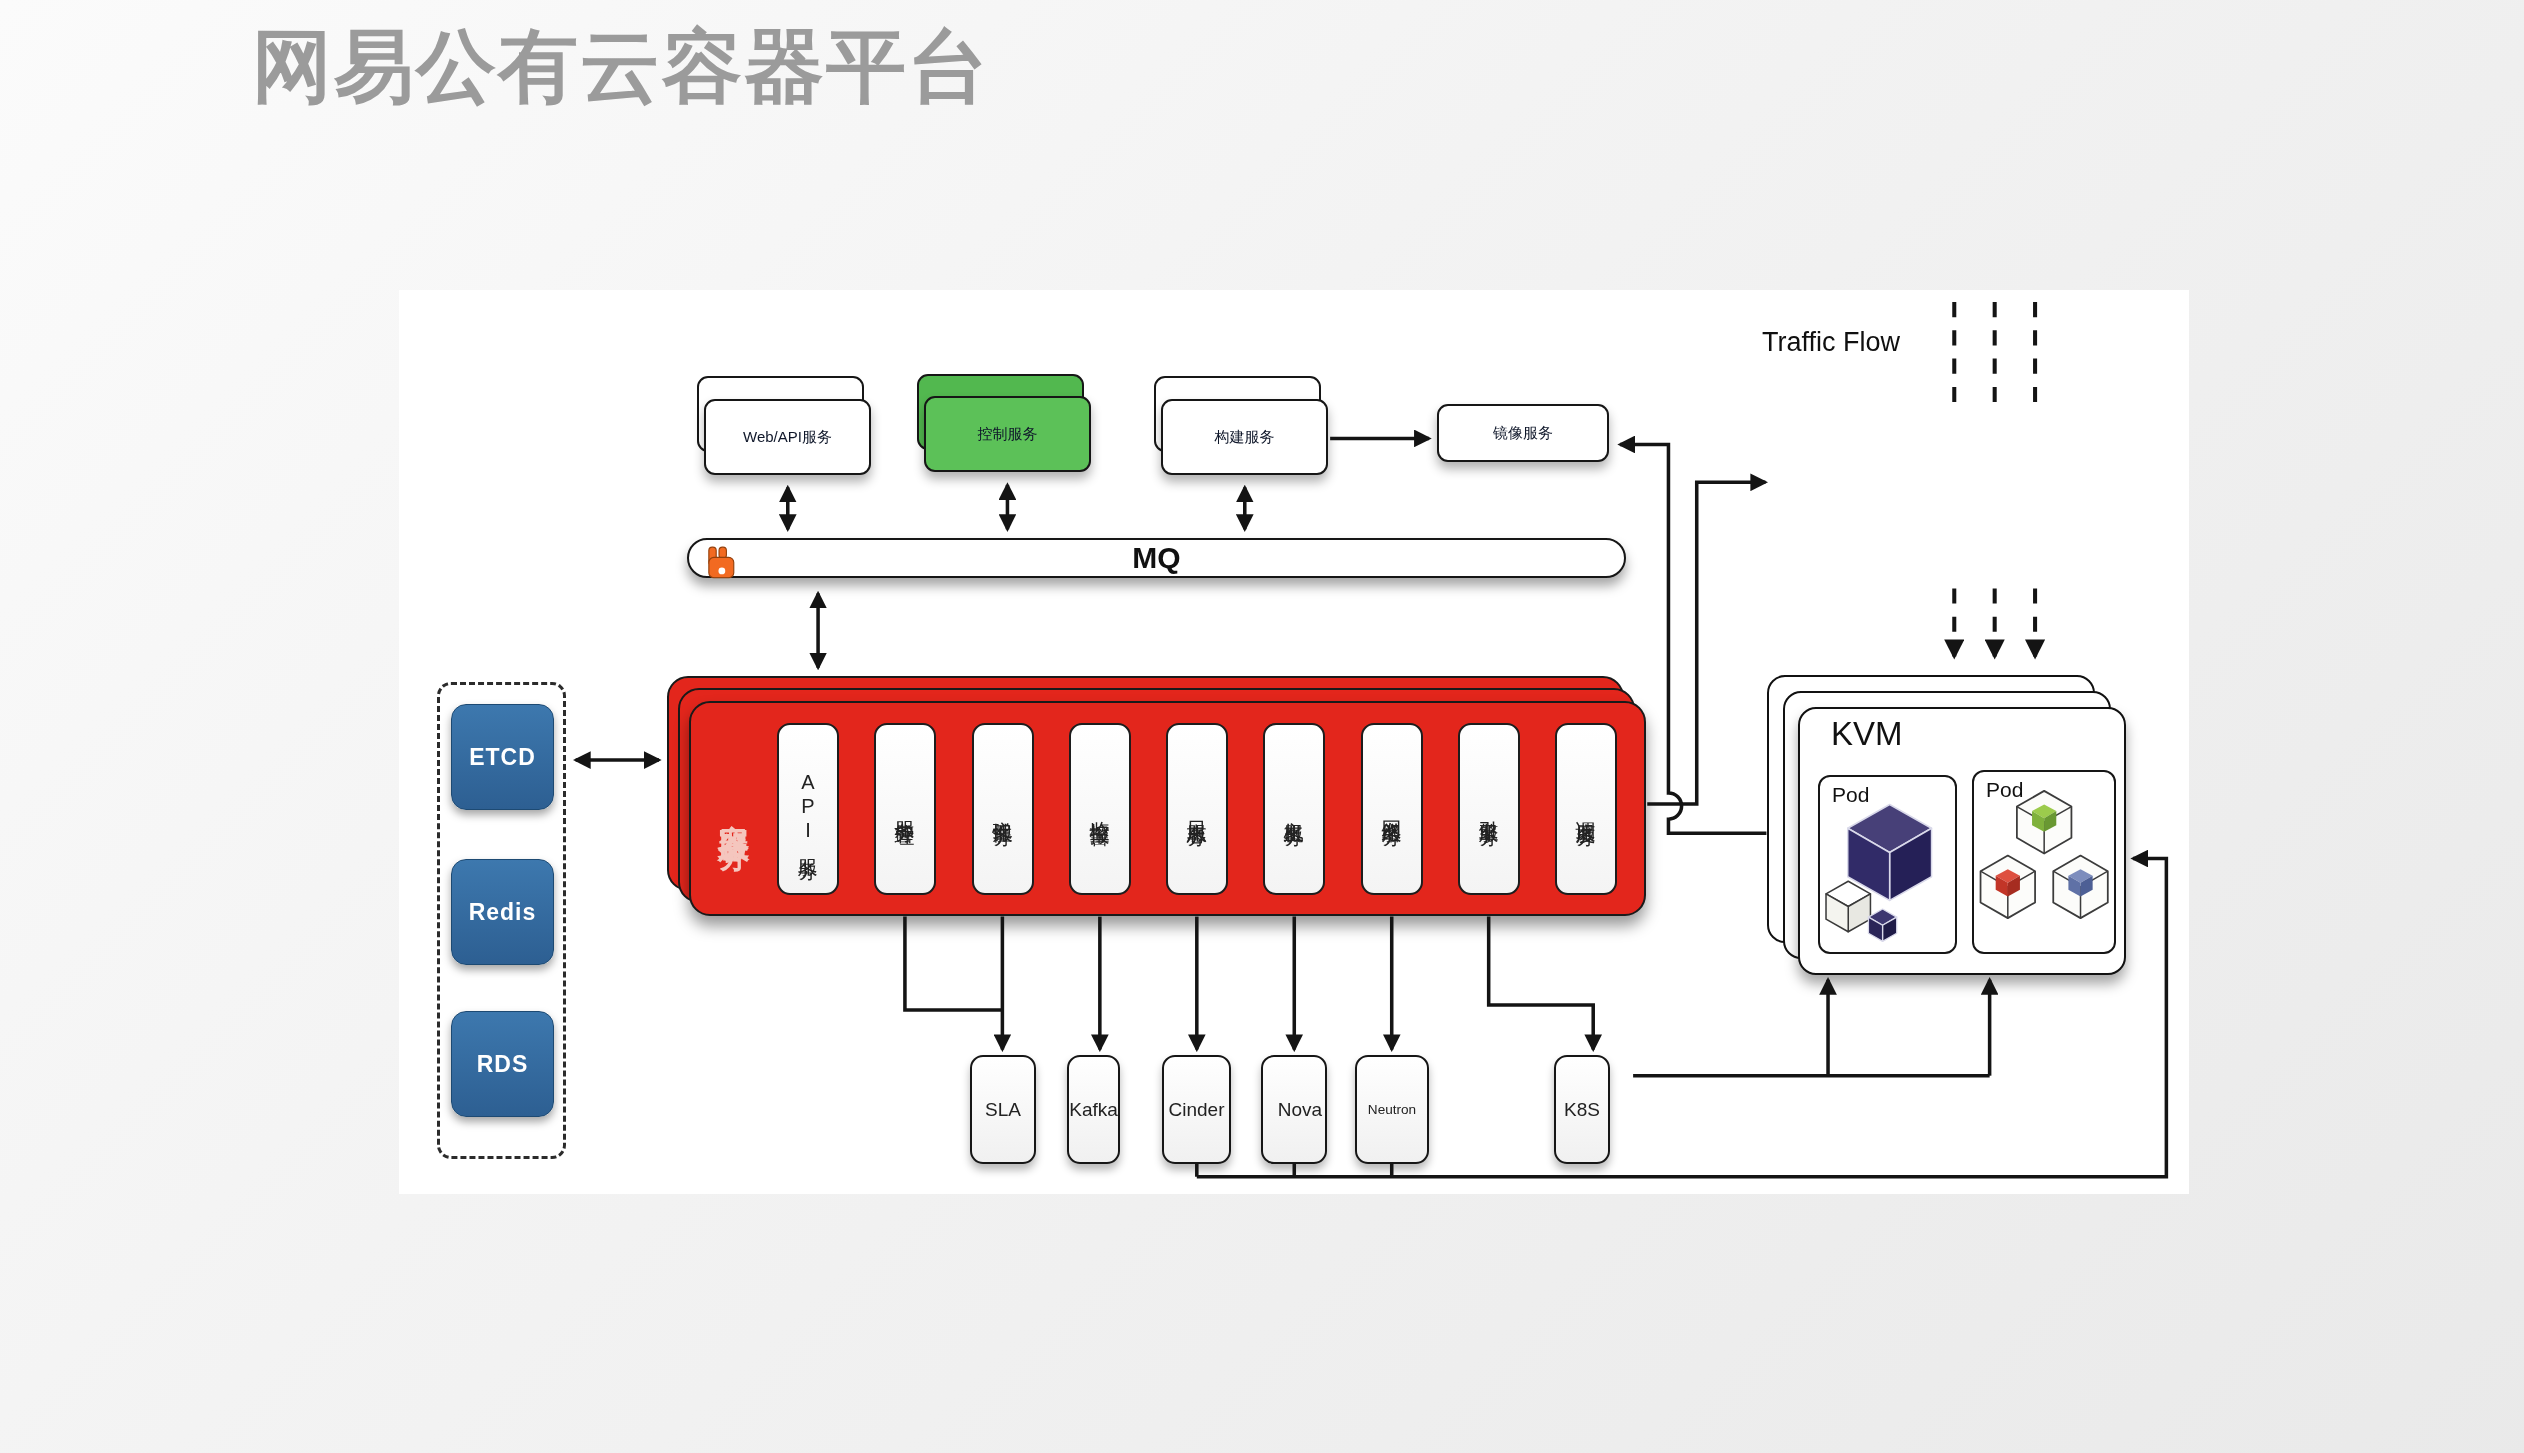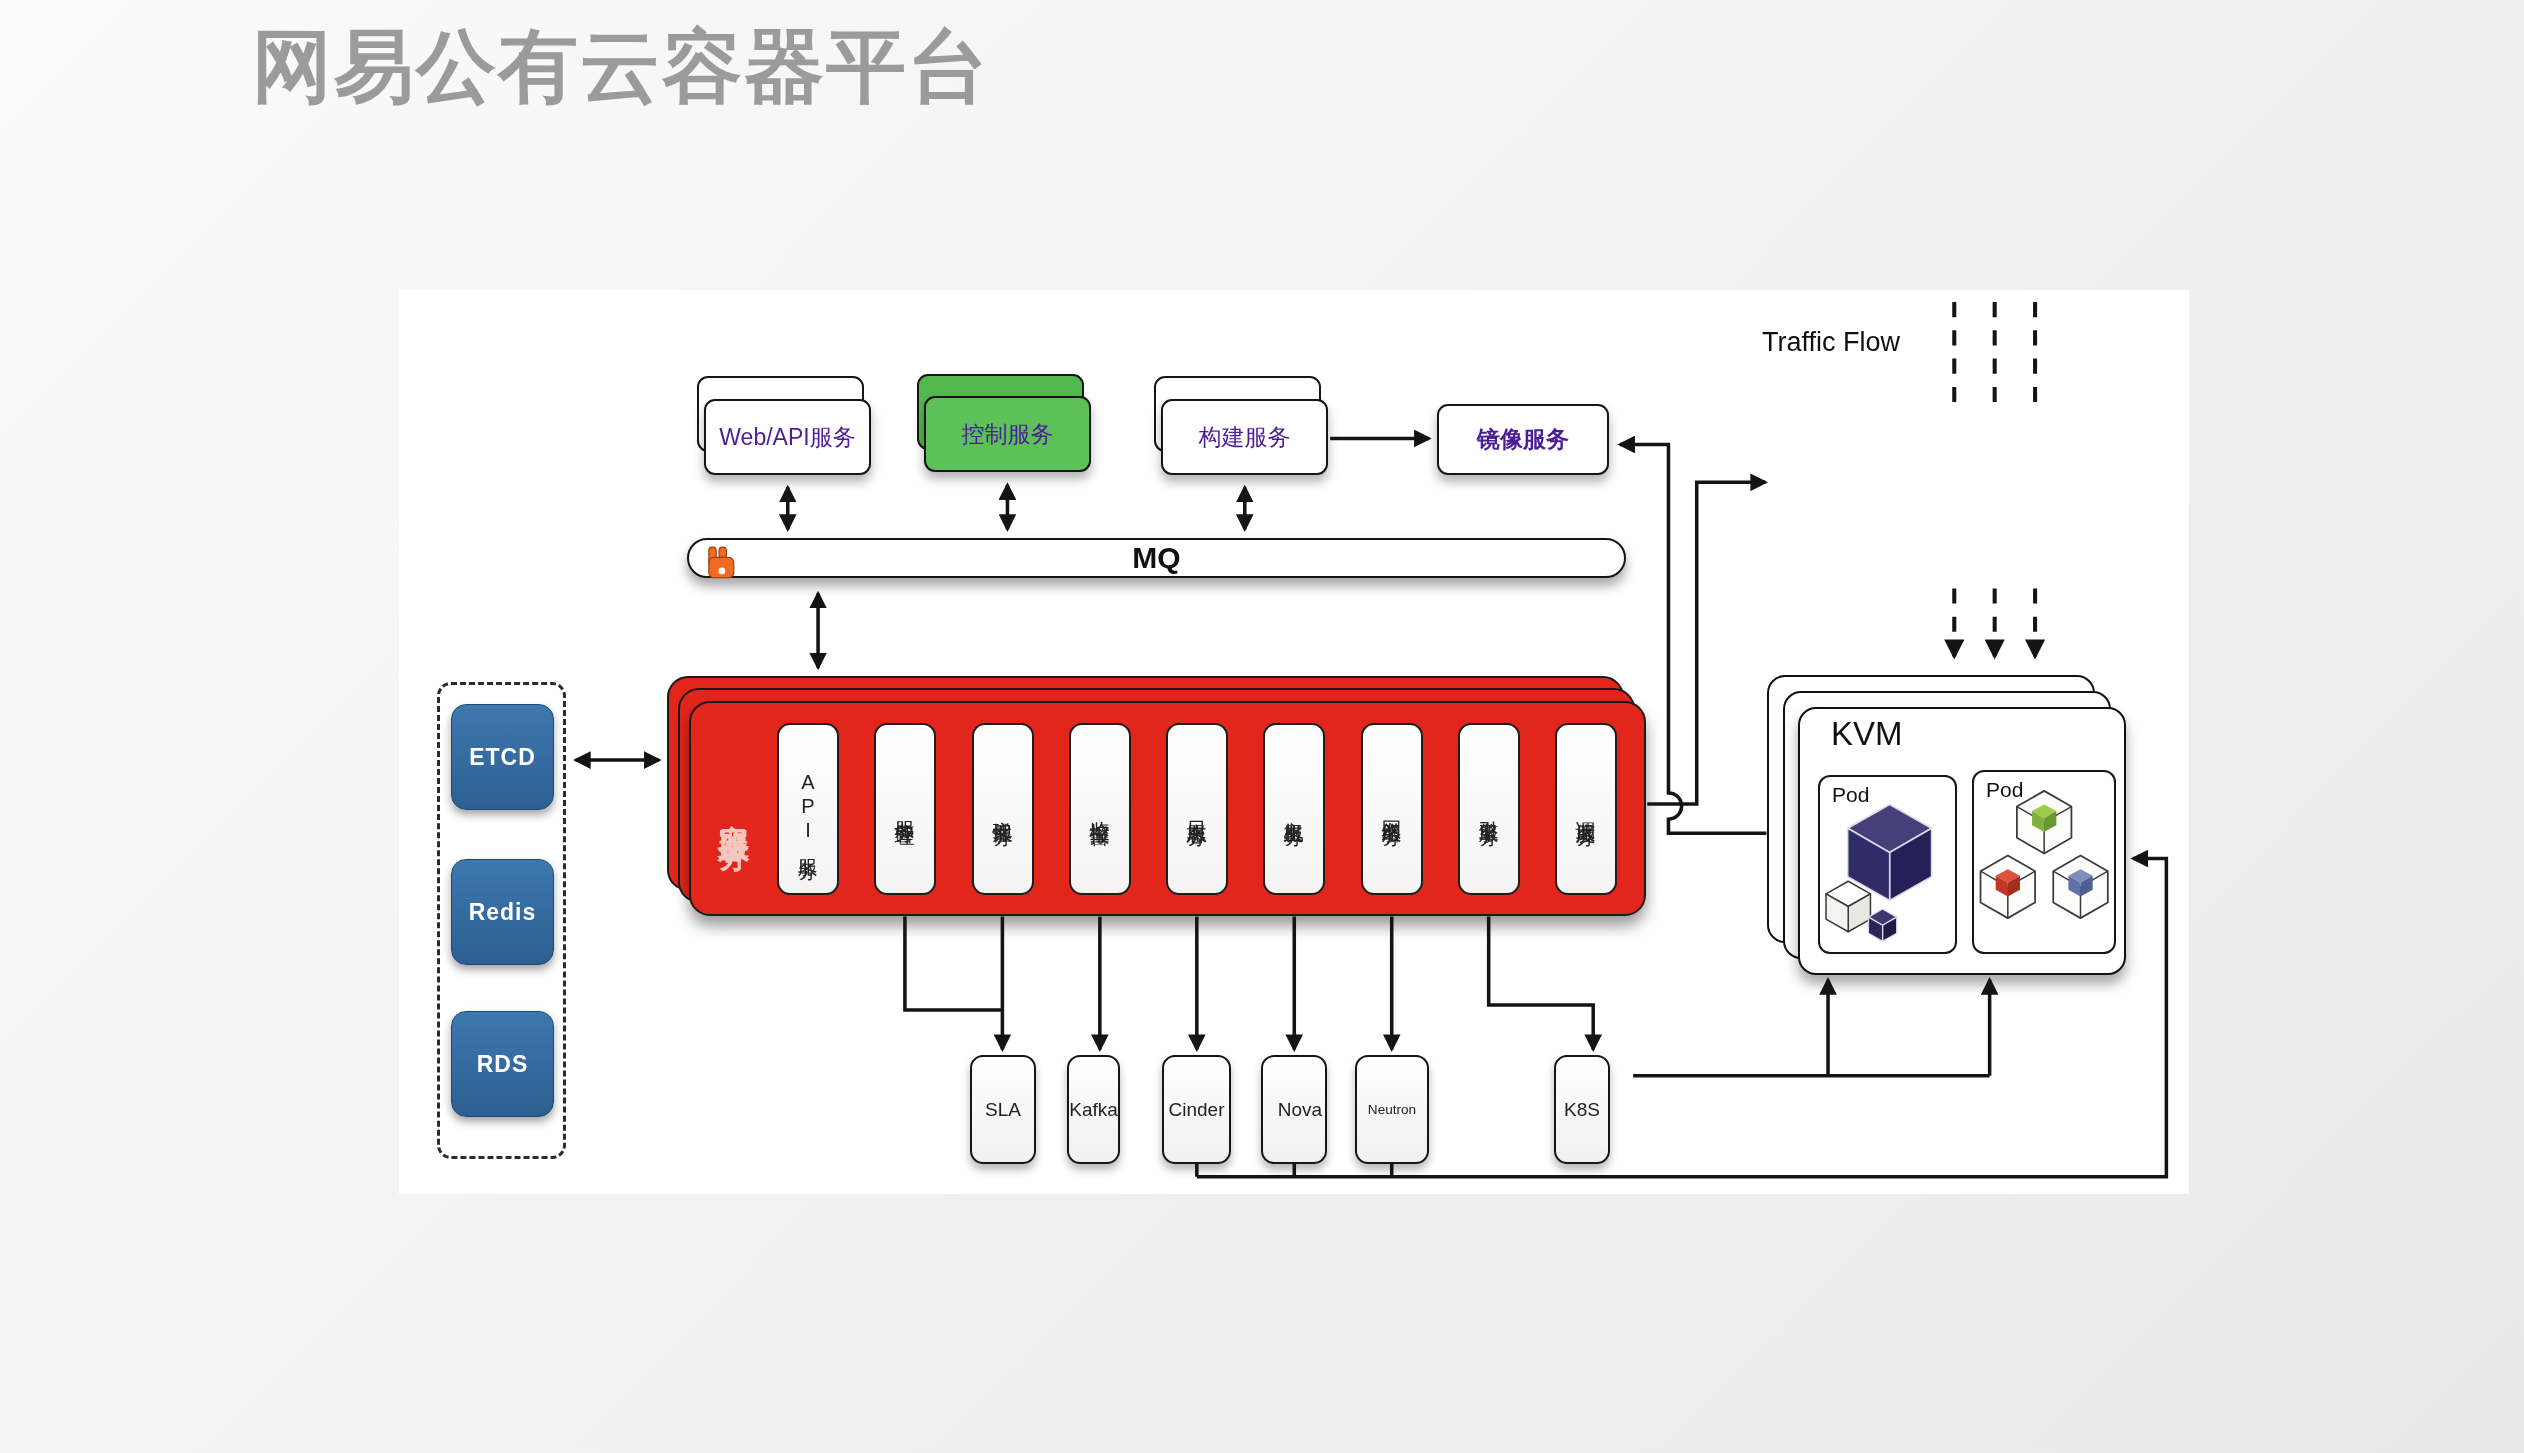--- a/index.html
+++ b/index.html
@@ -7,21 +7,21 @@
   #canvas{position:relative;width:2585px;height:1454px;background:linear-gradient(135deg,#fbfbfb 0%,#f3f3f3 40%,#e9e9e9 100%);overflow:hidden;}
   .abs{position:absolute;}
   
   .slide{left:399px;top:290px;width:1790px;height:904px;background:#ffffff;z-index:1;}
   
   .title{left:252px;top:14px;font-size:80px;font-weight:bold;color:#9b9b9b;letter-spacing:2px;z-index:2;}
   
   .card{box-sizing:border-box;background:#fff;border:2px solid #161616;border-radius:11px;
         box-shadow:0 7px 11px rgba(0,0,0,.30);display:flex;align-items:center;justify-content:center;z-index:10;}
   .backcard{box-sizing:border-box;background:#fff;border:2px solid #161616;border-radius:11px;z-index:9;}
-  .card .lbl{font-size:23px;color:#4c1d95;}
+  .card .lbl{font-size:15px;color:#0f172a;}
   .green{background:#5cc158;}
   .greenback{background:#52b84f;}
   
   .mqbar{left:687px;top:538px;width:939px;height:40px;border-radius:24px;z-index:10;
          background:#fff;border:2px solid #161616;box-sizing:border-box;box-shadow:0 8px 12px rgba(0,0,0,.35);
          display:flex;align-items:center;justify-content:center;}
   .mqbar .lbl{font-size:30px;font-weight:600;color:#111;}
   .mqicon{position:absolute;left:17px;top:6px;width:34px;height:34px;}
   
   .redcard{box-sizing:border-box;background:#e3261c;border:2.5px solid #1a1a1a;border-radius:21px;}
@@ -76,21 +76,21 @@
   <div class="abs backcard greenback" style="left:917px;top:374px;width:167px;height:76px;"></div>
   <div class="abs card green" style="left:924px;top:396px;width:167px;height:76px;">
     <span class="lbl">控制服务</span>
   </div>
 
   <div class="abs backcard" style="left:1154px;top:376px;width:167px;height:76px;"></div>
   <div class="abs card" style="left:1161px;top:399px;width:167px;height:76px;">
     <span class="lbl">构建服务</span>
   </div>
 
-  <div class="abs card" style="left:1437px;top:404px;width:172px;height:71px;font-weight:bold;">
+  <div class="abs card" style="left:1437px;top:404px;width:172px;height:58px;">
     <span class="lbl">镜像服务</span>
   </div>
 
   <div class="abs mqbar">
     <svg class="mqicon" viewBox="0 0 60 60">
       <g stroke="#93400c" stroke-width="2" fill="#f26a21">
         <rect x="5" y="2" width="13" height="32" rx="6"></rect>
         <rect x="23" y="2" width="13" height="20" rx="6"></rect>
         <rect x="5" y="20" width="44" height="36" rx="9"></rect>
       </g>

